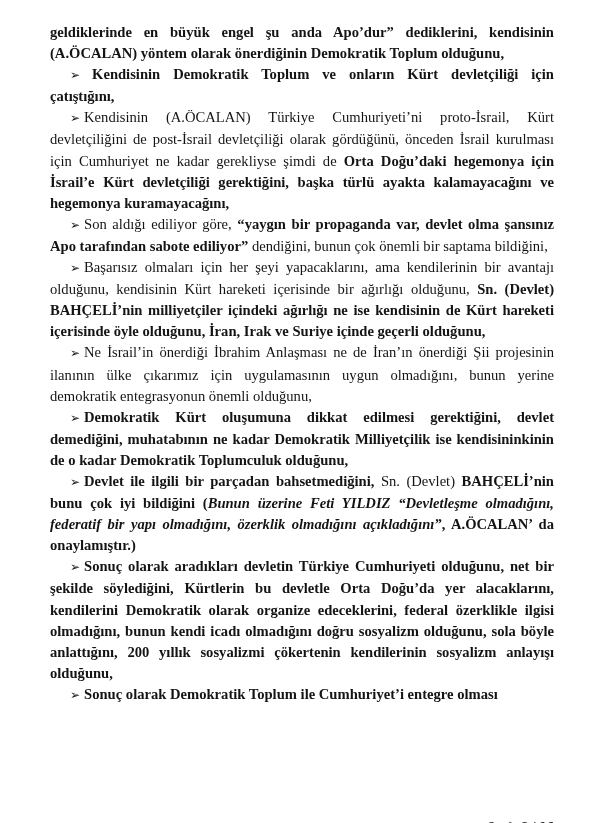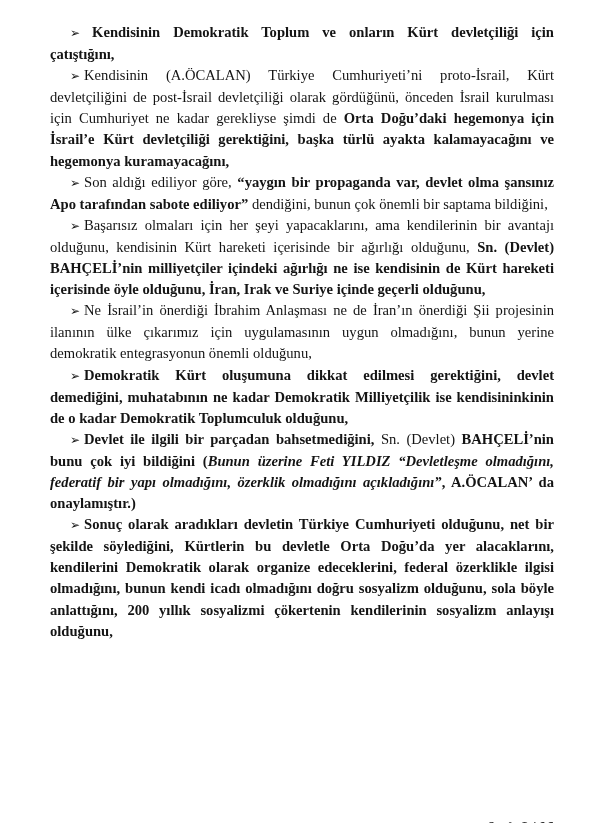--- a/index.html
+++ b/index.html
@@ -15,26 +15,28 @@
   b { font-weight: bold; }
   .footer {
     position: absolute; right: 51px; top: 820px;
     font-family: "DejaVu Sans", sans-serif; font-size: 10.5px; color: #333;
   }
 </style>
 </head>
 <body>
 
 <div class="page" id="page">
+    <p class="para"><span style="font-weight: bold;">geldiklerinde en büyük engel şu anda Apo’dur” dediklerini, kendisinin (A.ÖCALAN) yöntem olarak önerdiğinin Demokratik Toplum olduğunu,</span></p>
     <p class="para bullet"><span class="arrow">➢</span><span style="font-weight: bold; margin-left: 8px;">Kendisinin Demokratik Toplum ve onların Kürt devletçiliği için çatıştığını,</span></p>
     <p class="para bullet"><span class="arrow">➢</span><span>Kendisinin (A.ÖCALAN) Türkiye Cumhuriyeti’ni proto-İsrail, Kürt devletçiliğini de post-İsrail devletçiliği olarak gördüğünü, önceden İsrail kurulması için Cumhuriyet ne kadar gerekliyse şimdi de </span><span style="font-weight: bold;">Orta Doğu’daki hegemonya için İsrail’e Kürt devletçiliği gerektiğini, başka türlü ayakta kalamayacağını ve hegemonya kuramayacağını,</span></p>
     <p class="para bullet"><span class="arrow">➢</span><span>Son aldığı ediliyor göre, </span><span style="font-weight: bold;">“yaygın bir propaganda var, devlet olma şansınız Apo tarafından sabote ediliyor”</span><span> dendiğini, bunun çok önemli bir saptama bildiğini,</span></p>
     <p class="para bullet"><span class="arrow">➢</span><span>Başarısız olmaları için her şeyi yapacaklarını, ama kendilerinin bir avantajı olduğunu, kendisinin Kürt hareketi içerisinde bir ağırlığı olduğunu, </span><span style="font-weight: bold;">Sn. (Devlet) BAHÇELİ’nin milliyetçiler içindeki ağırlığı ne ise kendisinin de Kürt hareketi içerisinde öyle olduğunu, İran, Irak ve Suriye içinde geçerli olduğunu,</span></p>
     <p class="para bullet"><span class="arrow">➢</span><span>Ne İsrail’in önerdiği İbrahim Anlaşması ne de İran’ın önerdiği Şii projesinin ilanının ülke çıkarımız için uygulamasının uygun olmadığını, bunun yerine demokratik entegrasyonun önemli olduğunu,</span></p>
     <p class="para bullet"><span class="arrow">➢</span><span style="font-weight: bold;">Demokratik Kürt oluşumuna dikkat edilmesi gerektiğini, devlet demediğini, muhatabının ne kadar Demokratik Milliyetçilik ise kendisininkinin de o kadar Demokratik Toplumculuk olduğunu,</span></p>
     <p class="para bullet"><span class="arrow">➢</span><span style="font-weight: bold;">Devlet ile ilgili bir parçadan bahsetmediğini,</span><span> Sn. (Devlet) </span><span style="font-weight: bold;">BAHÇELİ’nin bunu çok iyi bildiğini (</span><span style="font-weight: bold; font-style: italic;">Bunun üzerine Feti YILDIZ “Devletleşme olmadığını, federatif bir yapı olmadığını, özerklik olmadığını açıkladığını”</span><span style="font-weight: bold;">,  A.ÖCALAN’ da onaylamıştır.)</span></p>
     <p class="para bullet"><span class="arrow">➢</span><span style="font-weight: bold;">Sonuç olarak aradıkları devletin Türkiye Cumhuriyeti olduğunu, net bir şekilde söylediğini, Kürtlerin bu devletle Orta Doğu’da yer alacaklarını, kendilerini Demokratik olarak organize edeceklerini, federal özerklikle ilgisi olmadığını, bunun kendi icadı olmadığını doğru sosyalizm olduğunu, sola böyle anlattığını, 200 yıllık sosyalizmi çökertenin kendilerinin sosyalizm anlayışı olduğunu,</span></p>
+    <p class="para bullet"><span class="arrow">➢</span><span style="font-weight: bold;">Sonuç olarak Demokratik Toplum ile Cumhuriyet’i entegre olması</span></p>
   </div>
 
 <div class="footer">
   <span>Sayfa</span>
   <b>8</b><b> / </b><b>16</b>
 </div>
 
 </body></html>

